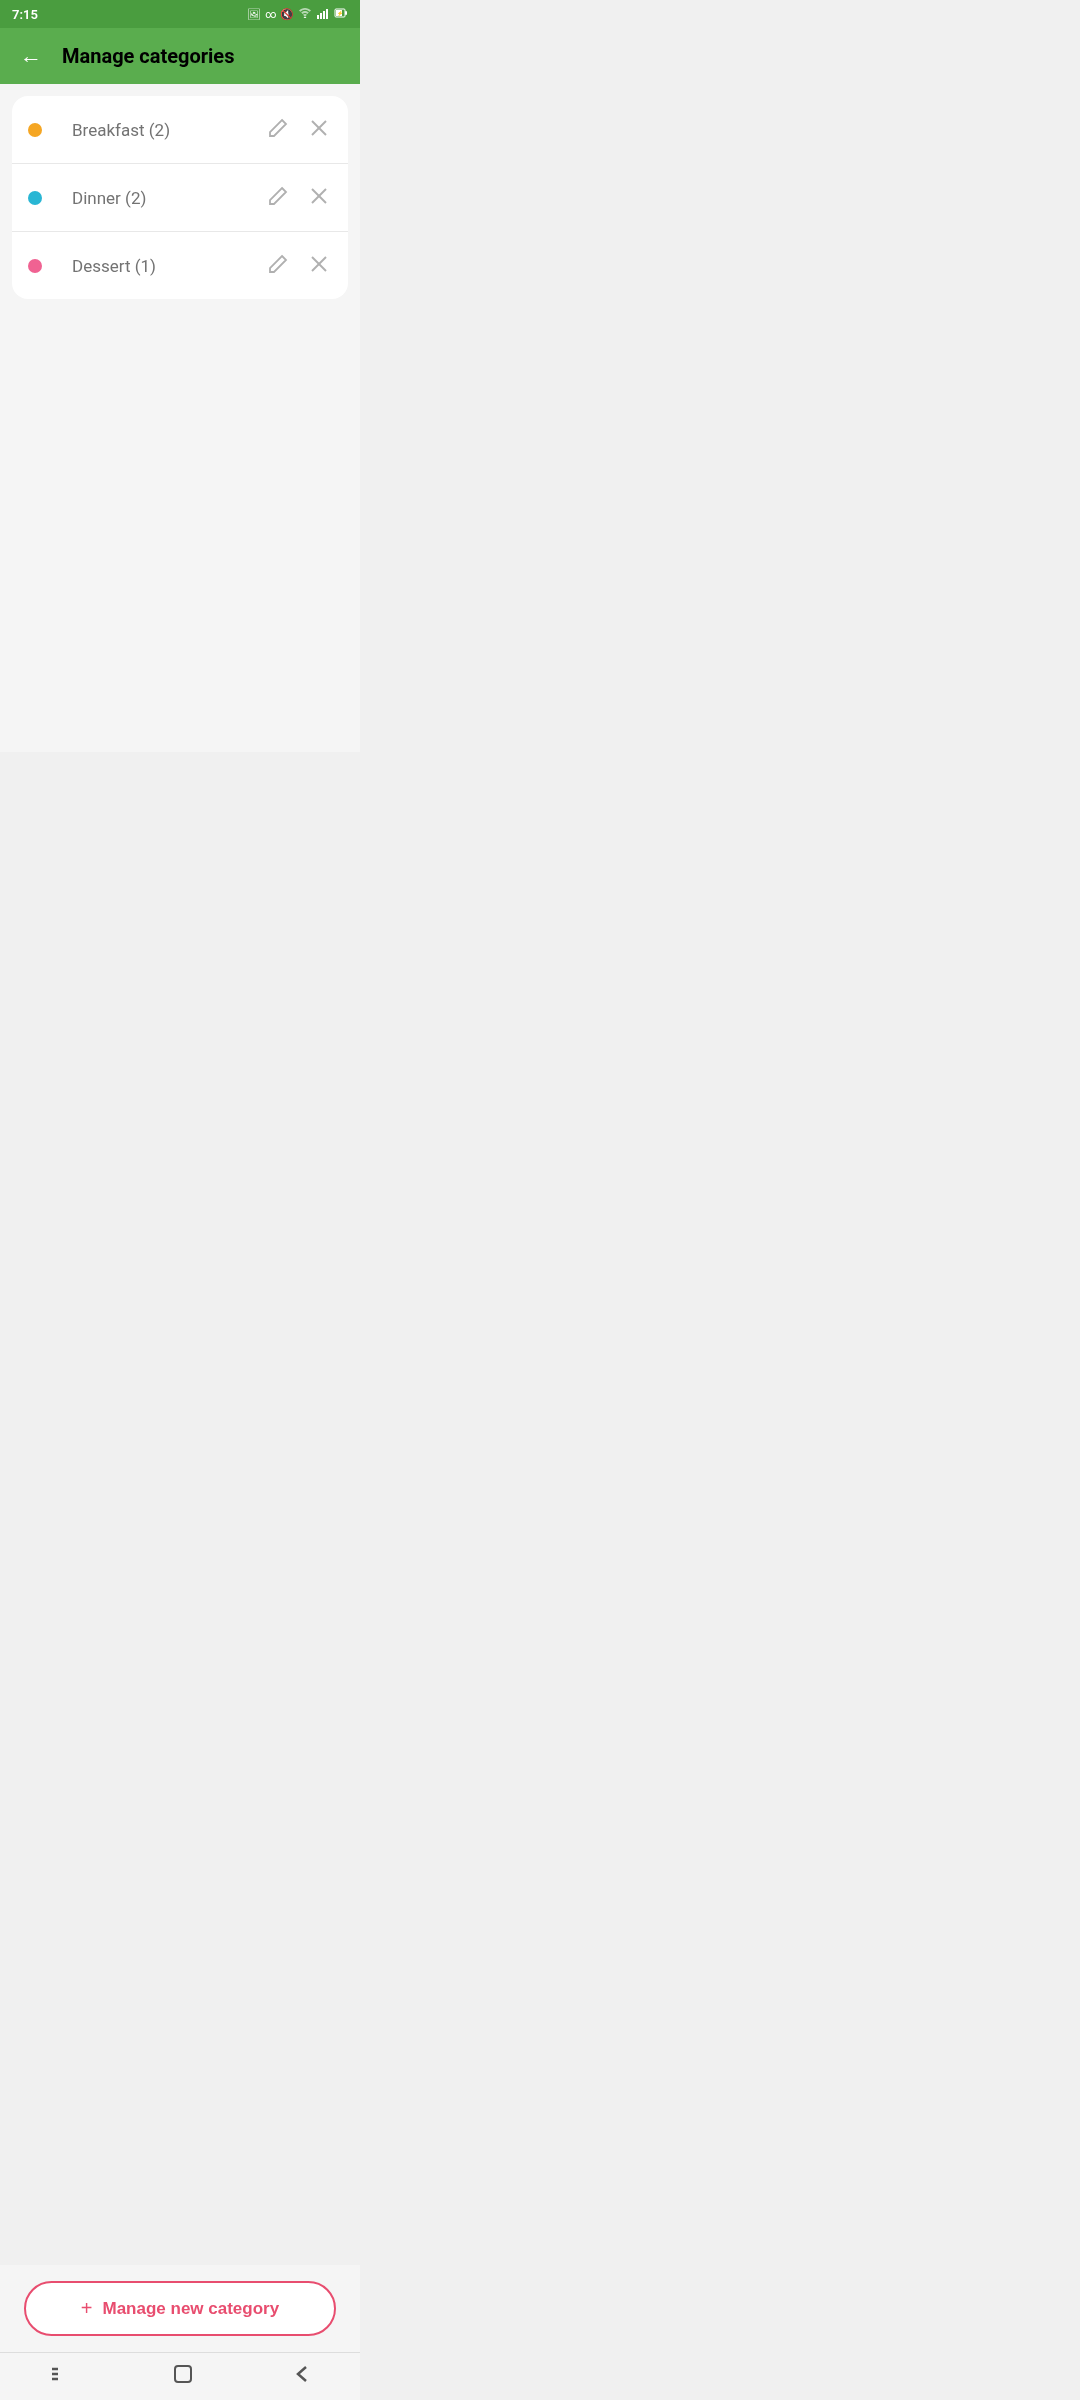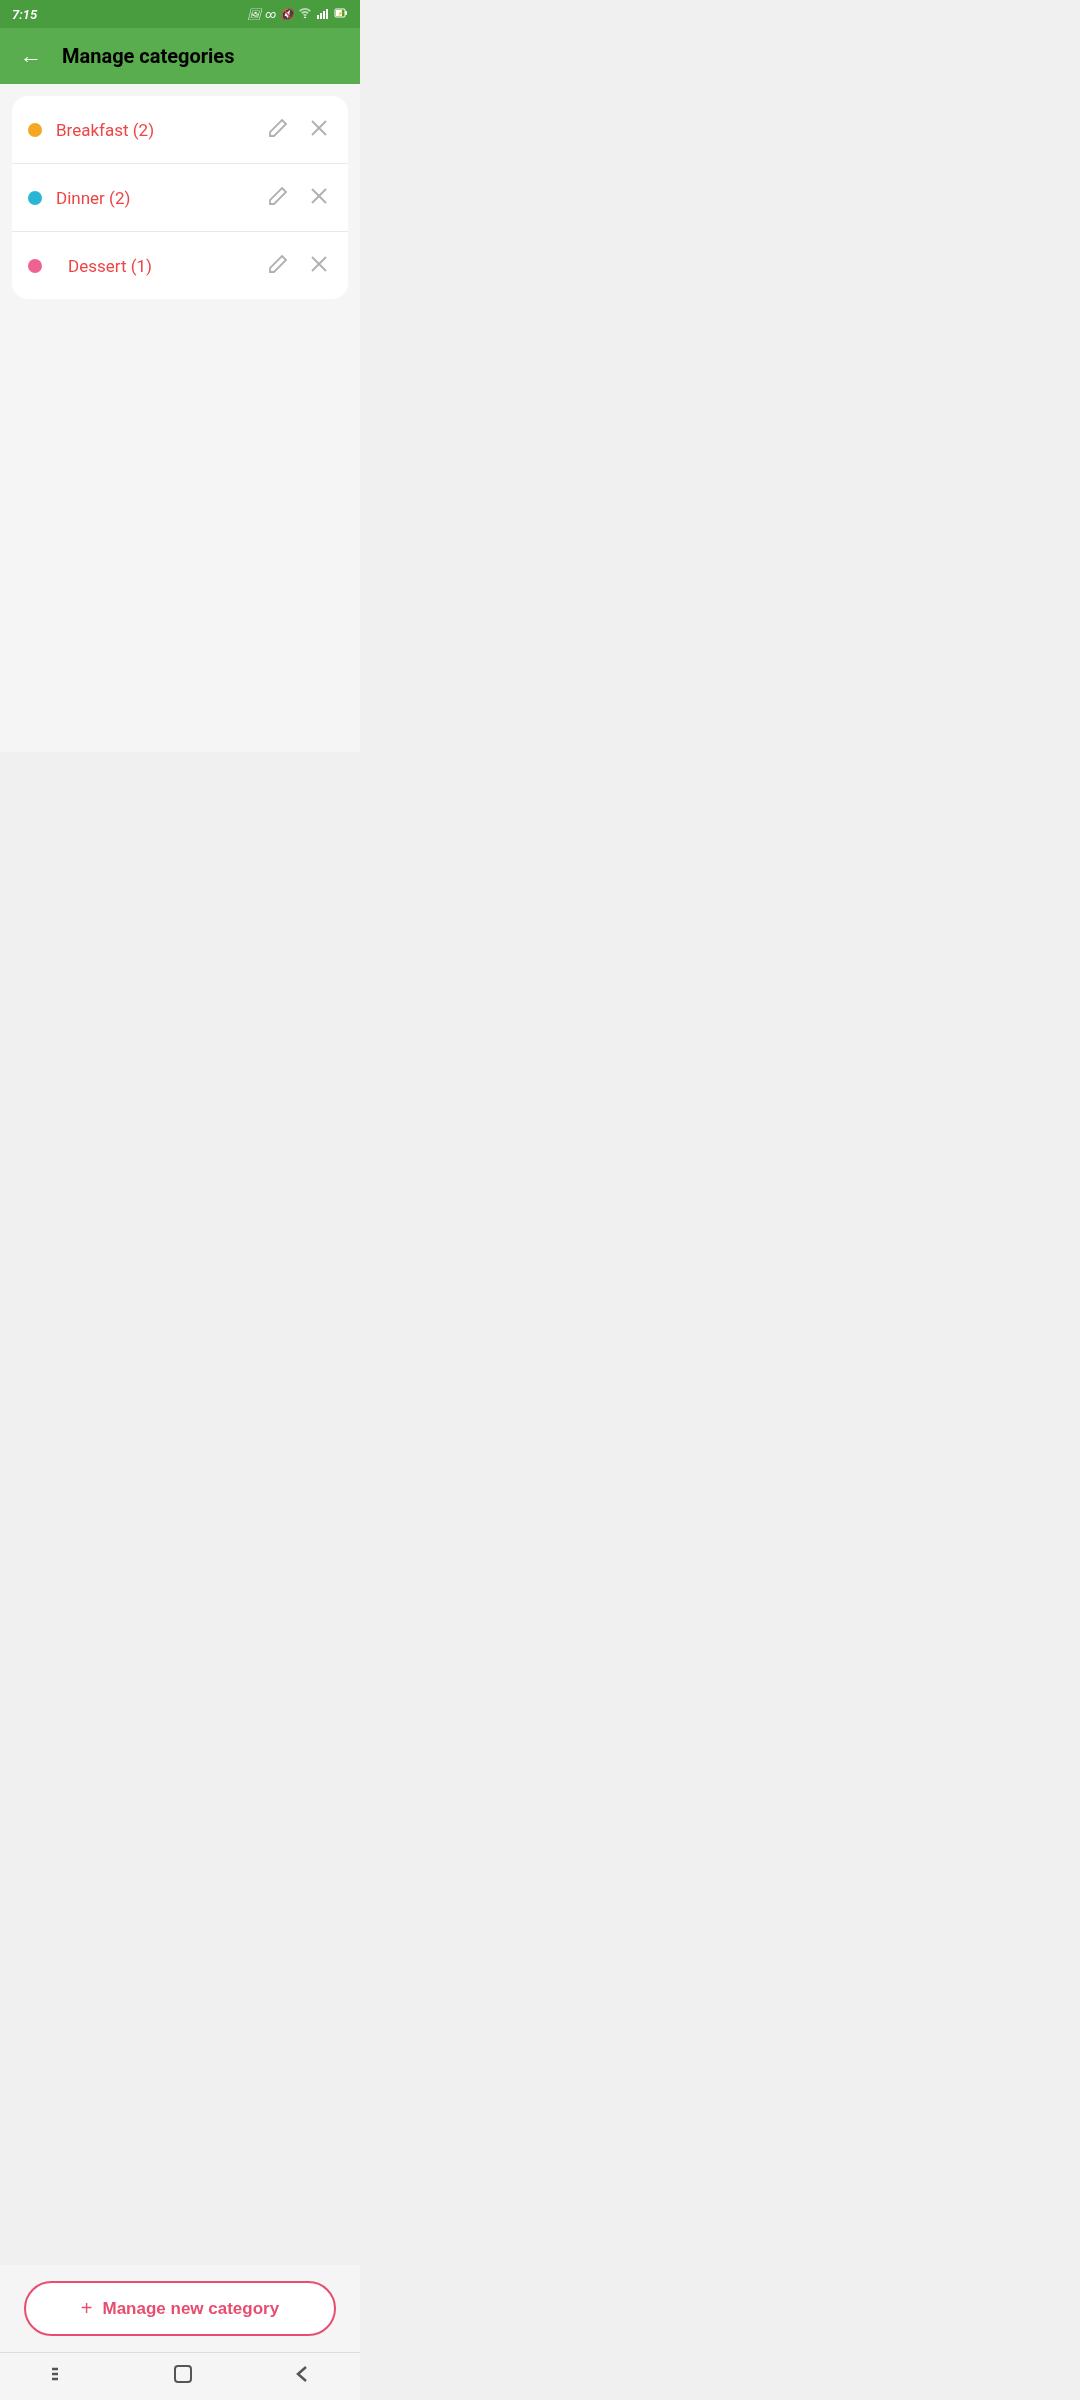--- a/index.html
+++ b/index.html
@@ -19,21 +19,20 @@
     }
 
     
     .status-bar {
       background: #4a9d3f;
       height: 28px;
       display: flex;
       align-items: center;
       justify-content: space-between;
       padding: 2px 12px;
-      font-style: italic;
     }
 
     .status-time {
       color: white;
       font-size: 13px;
       font-weight: 600;
     }
 
     .status-icons {
       display: flex;
@@ -88,36 +87,36 @@
 
     .category-item {
       display: flex;
       align-items: center;
       padding: 18px 16px;
       border-bottom: 1px solid #e8e8e8;
     }
 
     .category-item:last-child {
       border-bottom: none;
-      gap: 12px;
     }
 
     .category-dot {
       width: 14px;
       height: 14px;
       border-radius: 50%;
       margin-right: 14px;
       flex-shrink: 0;
     }
 
     .category-name {
       flex: 1;
       font-size: 17px;
-      color: #ef4444;
+      color: #737373;
       font-weight: 400;
+      margin-left: 16px;
     }
 
     .category-actions {
       display: flex;
       align-items: center;
       gap: 14px;
     }
 
     .action-btn {
       background: none;

